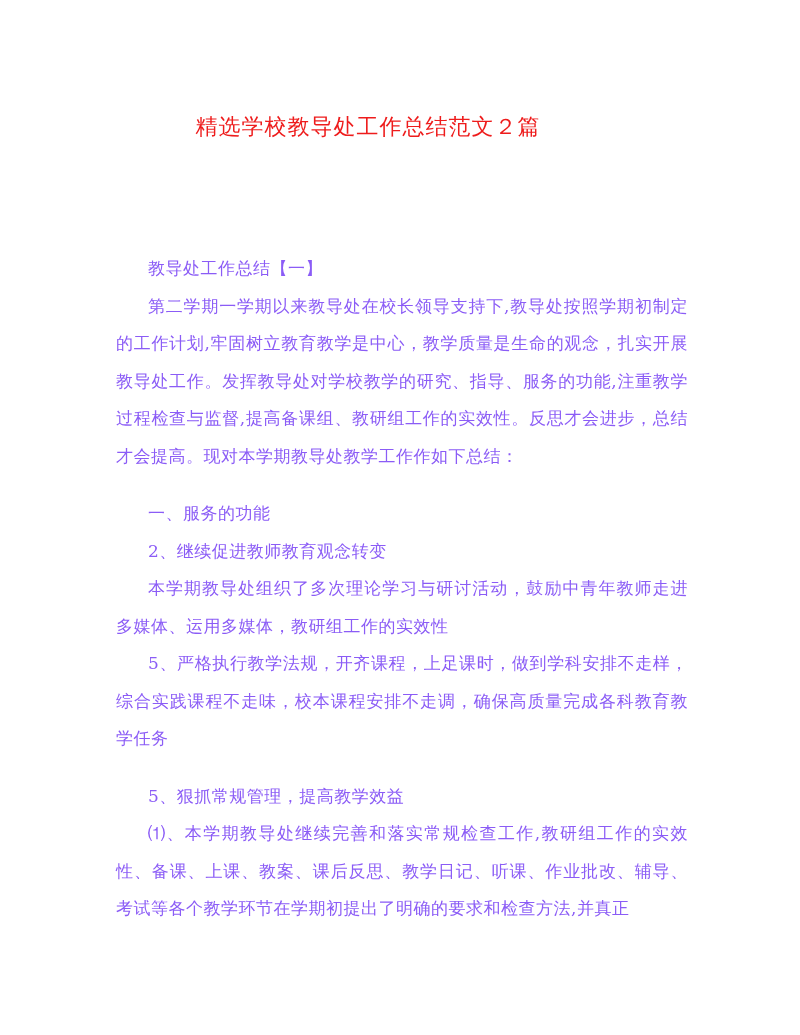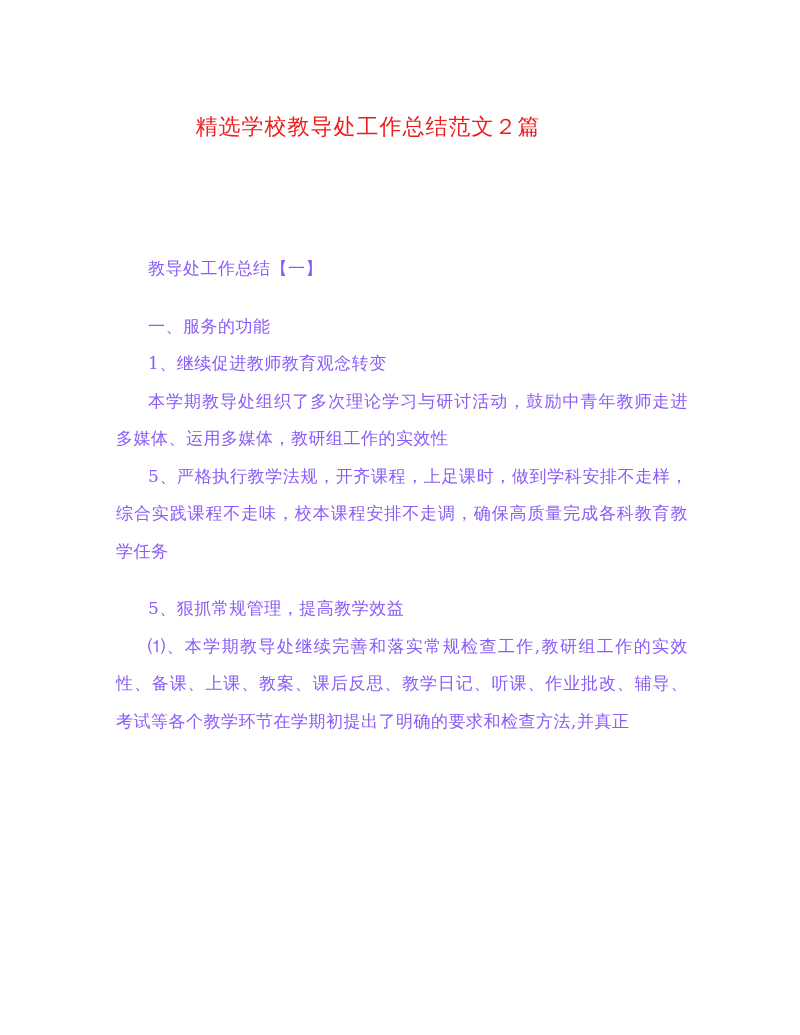--- a/index.html
+++ b/index.html
@@ -57,20 +57,21 @@
   }
 </style>
 </head>
 <body>
 
 <div class="page">
   <div class="title">精选学校教导处工作总结范文２篇</div>
 
   <div class="body">
     <p>教导处工作总结【一】</p>
+    <p>第二学期一学期以来教导处在校长领导支持下,教导处按照学期初制定的工作计划,牢固树立教育教学是中心，教学质量是生命的观念，扎实开展教导处工作。发挥教导处对学校教学的研究、指导、服务的功能,注重教学过程检查与监督,提高备课组、教研组工作的实效性。反思才会进步，总结才会提高。现对本学期教导处教学工作作如下总结：</p>
     <p class="gap">一、服务的功能</p>
-    <p>1、继续促进教师教育观念转变</p>
+    <p>2、继续促进教师教育观念转变</p>
     <p>本学期教导处组织了多次理论学习与研讨活动，鼓励中青年教师走进多媒体、运用多媒体，教研组工作的实效性</p>
     <p>5、严格执行教学法规，开齐课程，上足课时，做到学科安排不走样，综合实践课程不走味，校本课程安排不走调，确保高质量完成各科教育教学任务</p>
     <p class="gap">5、狠抓常规管理，提高教学效益</p>
     <p>⑴、本学期教导处继续完善和落实常规检查工作,教研组工作的实效性、备课、上课、教案、课后反思、教学日记、听课、作业批改、辅导、考试等各个教学环节在学期初提出了明确的要求和检查方法,并真正</p>
   </div>
 </div>
 
 </body></html>

